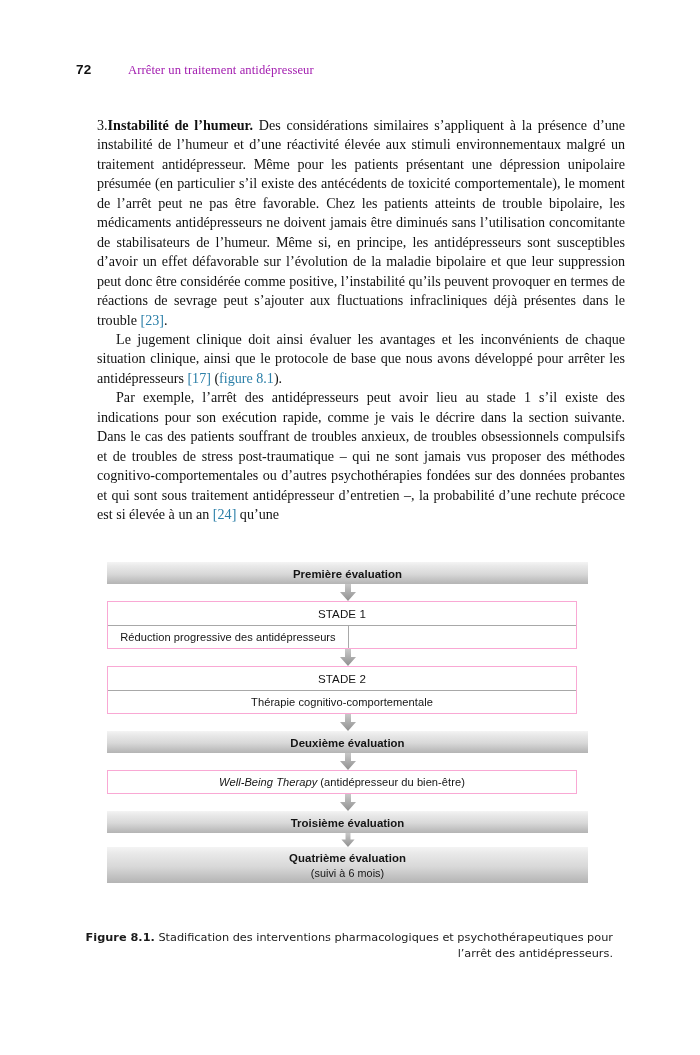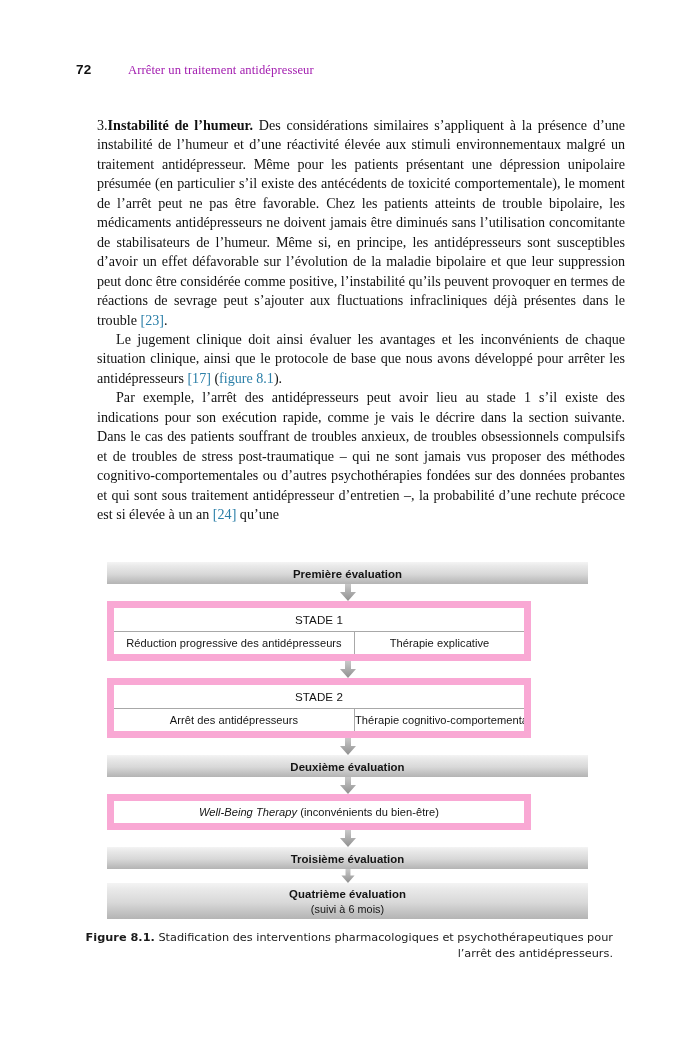--- a/index.html
+++ b/index.html
@@ -110,23 +110,23 @@
     height: 22px;
     line-height: 22px;
   }
   .fig-bar.two-line {
     height: 36px;
     padding-top: 4px;
     line-height: 15px;
   }
 
   .stage-box {
-    width: 424px;
+    width: 470px;
     box-sizing: border-box;
-    border: 7px solid #f9a8d4;
+    border: 1px solid #f9a8d4;
     background: #fff;
     font-family: "Liberation Sans", "DejaVu Sans", sans-serif;
     color: #141414;
   }
   .stage-head {
     height: 23px;
     line-height: 23px;
     text-align: center;
     font-size: 11.6px;
     border-bottom: 1px solid #a8a8a8;
@@ -232,34 +232,32 @@
           </linearGradient>
         </defs>
         <polygon points="5,0 11,0 11,8 16,8 8,17 0,8 5,8" fill="url(#ag1)"></polygon>
       </svg>
     </div>
 
     <div class="stage-box">
       <div class="stage-head">STADE 1</div>
       <div class="stage-row">
         <div class="stage-cell left">Réduction progressive des antidépresseurs</div>
-        <div class="stage-cell right">Thérapie explicative</div>
       </div>
     </div>
 
     <div class="arrow-wrap">
       <svg width="16" height="17" viewBox="0 0 16 17">
         <polygon points="5,0 11,0 11,8 16,8 8,17 0,8 5,8" fill="url(#ag1)"></polygon>
       </svg>
     </div>
 
     <div class="stage-box">
       <div class="stage-head">STADE 2</div>
       <div class="stage-row">
-        <div class="stage-cell left">Arrêt des antidépresseurs</div>
         <div class="stage-cell right">Thérapie cognitivo-comportementale</div>
       </div>
     </div>
 
     <div class="arrow-wrap">
       <svg width="16" height="17" viewBox="0 0 16 17">
         <polygon points="5,0 11,0 11,8 16,8 8,17 0,8 5,8" fill="url(#ag1)"></polygon>
       </svg>
     </div>
 
@@ -268,21 +266,21 @@
     </div>
 
     <div class="arrow-wrap">
       <svg width="16" height="17" viewBox="0 0 16 17">
         <polygon points="5,0 11,0 11,8 16,8 8,17 0,8 5,8" fill="url(#ag1)"></polygon>
       </svg>
     </div>
 
     <div class="stage-box">
       <div class="stage-row">
-        <div class="stage-cell full"><span class="ital">Well-Being Therapy</span><span> (inconvénients du bien-être)</span></div>
+        <div class="stage-cell full"><span class="ital">Well-Being Therapy</span><span> (antidépresseur du bien-être)</span></div>
       </div>
     </div>
 
     <div class="arrow-wrap">
       <svg width="16" height="17" viewBox="0 0 16 17">
         <polygon points="5,0 11,0 11,8 16,8 8,17 0,8 5,8" fill="url(#ag1)"></polygon>
       </svg>
     </div>
 
     <div class="fig-bar one-line">

